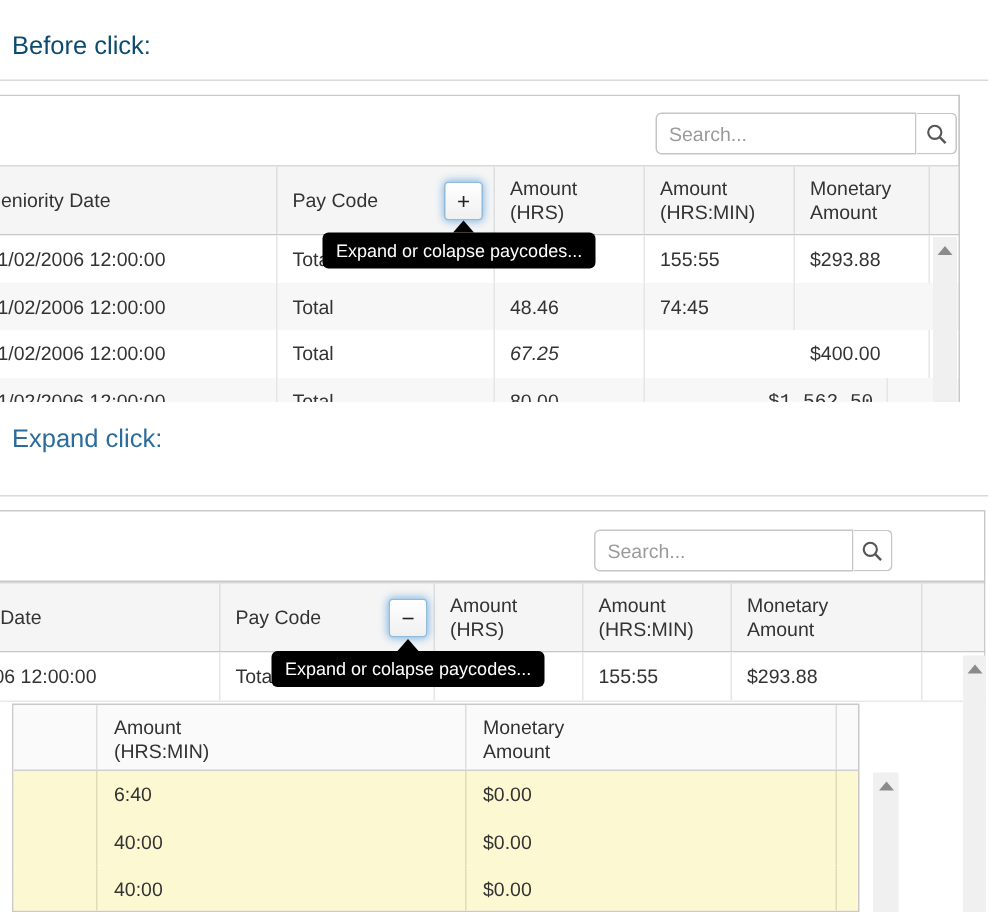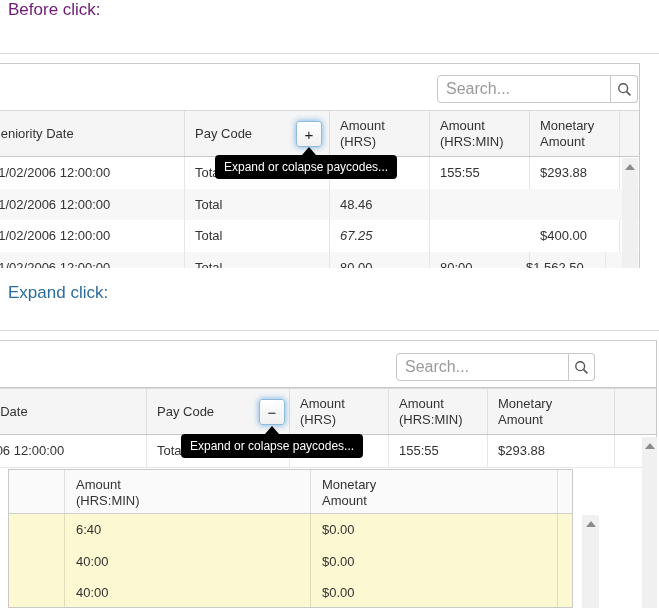--- a/index.html
+++ b/index.html
@@ -3,21 +3,21 @@
 <meta charset="utf-8">
 <style>
   html,body{margin:0;padding:0;background:#fff;}
   .page{position:relative;width:659px;height:608px;overflow:hidden;background:#fff;
         font-family:"Liberation Sans",sans-serif;color:#333;font-size:13px;}
   .sec-heading{position:absolute;left:8px;font-size:17px;}
   .rule{position:absolute;left:0;width:659px;height:0;border-top:1px solid #d9d9d9;}
   .tblwrap{position:absolute;overflow:hidden;}
   .toolbar{position:absolute;left:0;top:0;background:#fff;border:1px solid #c9c9c9;box-sizing:border-box;}
   .searchbox{position:absolute;box-sizing:border-box;height:28px;border:1px solid #c6c6c6;border-radius:4px 0 0 4px;
-             padding:0 8px;font-family:"Liberation Sans",sans-serif;font-size:16px;color:#333;outline:none;}
+             padding:0 8px;font-family:"Liberation Sans",sans-serif;font-size:13px;color:#333;outline:none;}
   .searchbox::placeholder{color:#9a9a9a;}
   .searchbtn{position:absolute;box-sizing:border-box;height:28px;background:#fff;border:1px solid #c6c6c6;
              border-left:none;border-radius:0 4px 4px 0;cursor:pointer;padding:0;}
   .thead{position:absolute;background:#f5f5f5;border-bottom:1px solid #c8c8c8;border-top:1px solid #d9d9d9;box-sizing:border-box;}
   .cell{position:absolute;top:0;bottom:0;overflow:hidden;white-space:nowrap;box-sizing:border-box;
         border-right:1px solid #dedede;padding-left:10px;}
   .cell:last-child{border-right:none;}
   .h1l{line-height:45px;}
   .h2l{padding-top:7px;line-height:16px;}
   .trow{position:absolute;left:0;border-bottom:1px solid #e8e8e8;background:#fff;}
@@ -38,21 +38,21 @@
   .subhead{position:absolute;left:0;top:0;background:#fafafa;border-bottom:1px solid #cfcfcf;box-sizing:border-box;}
   .subrow{position:absolute;left:0;background:#fcf8d2;}
   .subrow .cell{border-right:1px solid #dfdcb9;line-height:31px;}
   .magicon{display:block;margin:0 auto;}
 </style>
 </head>
 <body>
 
 <div class="page">
 
-  <div class="sec-heading" style="top:0;color:#701a75;">Before click:</div>
+  <div class="sec-heading" style="top:21px;color:#0c4a6e;">Before click:</div>
   <div class="rule" style="top:53px;"></div>
 
   <div class="tblwrap" style="left:-12px;top:63px;width:652px;height:205px;">
     <div class="toolbar" style="width:652px;height:48px;">
       <input class="searchbox" style="left: 448px; top: 11px; width: 174px;" placeholder="Search...">
       <button class="searchbtn" style="left:622px;top:11px;width:27px;">
         <svg class="magicon" width="15" height="15" viewBox="0 0 15 15">
           <circle cx="6.2" cy="6.2" r="4.4" fill="none" stroke="#555" stroke-width="1.4"></circle>
           <line x1="9.6" y1="9.6" x2="13.4" y2="13.4" stroke="#555" stroke-width="1.6"></line>
         </svg>
@@ -83,33 +83,33 @@
       <div class="cell" style="left:0;width:197px;padding-left:4px;">11/02/2006 12:00:00</div>
       <div class="cell" style="left:197px;width:145px;">Total</div>
       <div class="cell" style="left:342px;width:100px;"></div>
       <div class="cell" style="left:442px;width:100px;">155:55</div>
       <div class="cell" style="left:542px;width:90px;">$293.88</div>
     </div>
     <div class="trow alt" style="top:125.5px;width:652px;height:31.5px;">
       <div class="cell" style="left:0;width:197px;padding-left:4px;">11/02/2006 12:00:00</div>
       <div class="cell" style="left:197px;width:145px;">Total</div>
       <div class="cell" style="left:342px;width:100px;">48.46</div>
+      <div class="cell" style="left:442px;width:100px;">74:45</div>
     </div>
     <div class="trow" style="top:157px;width:652px;height:31.5px;">
       <div class="cell" style="left:0;width:197px;padding-left:4px;">11/02/2006 12:00:00</div>
       <div class="cell" style="left:197px;width:145px;">Total</div>
       <div class="cell" style="left:342px;width:100px;font-style:italic;">67.25</div>
       <div class="cell" style="left:542px;width:90px;">$400.00</div>
     </div>
     <div class="trow alt" style="top:188.5px;width:652px;height:31.5px;">
       <div class="cell" style="left:0;width:197px;padding-left:4px;">11/02/2006 12:00:00</div>
       <div class="cell" style="left:197px;width:145px;">Total</div>
       <div class="cell" style="left:342px;width:100px;">80.00</div>
-      <div class="cell" style="left:442px;width:100px;">80:00</div>
-      <div class="cell" style="left:528px;width:90px;">$1,562.50</div>
+      <div class="cell" style="left:514px;width:90px;font-family:Liberation Mono, monospace;">$1,562.50</div>
     </div>
 
     <div class="edge" style="left:651px;top:0;height:205px;"></div>
     <div class="scroll" style="left:634px;top:95px;width:16px;height:110px;">
       <div class="arrup"></div>
     </div>
   </div>
 
   <div class="caret" style="left:302px;top:147px;"></div>
   <div class="tooltip" style="left:215px;top:155px;">Expand or colapse paycodes...</div>

